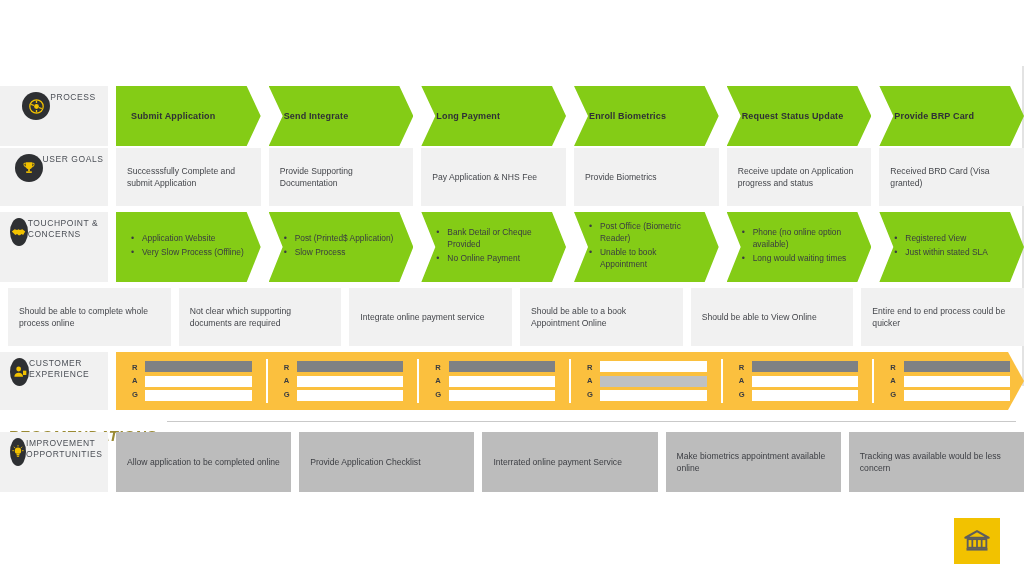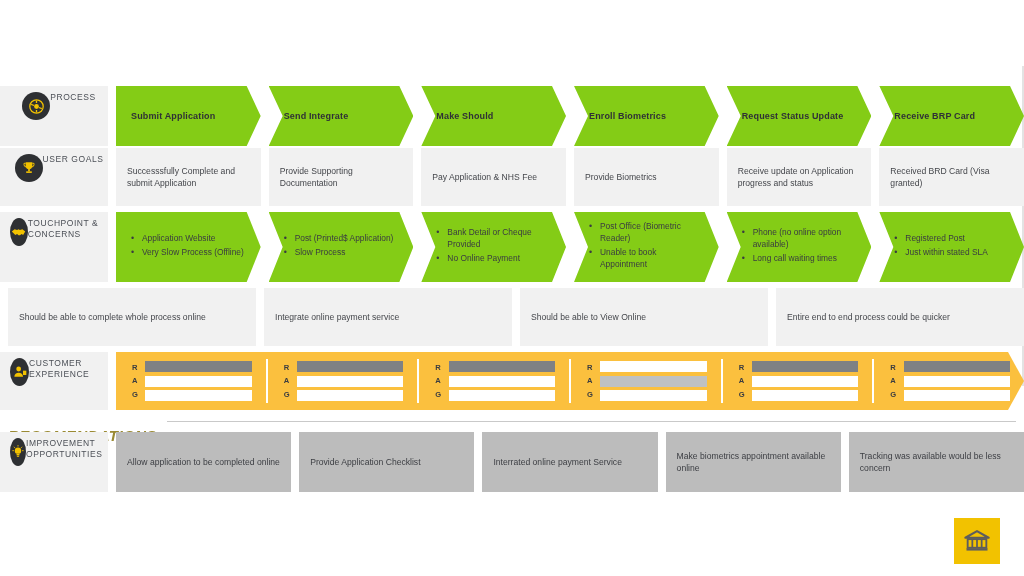--- a/index.html
+++ b/index.html
@@ -186,36 +186,36 @@
             <span class="chev-title">Submit Application</span>
           </div>
         </div>
       <div class="cell">
           <div class="chev">
             <span class="chev-title">Send Integrate</span>
           </div>
         </div>
       <div class="cell">
           <div class="chev">
-            <span class="chev-title">Make Should</span>
+            <span class="chev-title">Long Payment</span>
           </div>
         </div>
       <div class="cell">
           <div class="chev">
             <span class="chev-title">Enroll Biometrics</span>
           </div>
         </div>
       <div class="cell">
           <div class="chev">
             <span class="chev-title">Request Status Update</span>
           </div>
         </div>
       <div class="cell">
           <div class="chev">
-            <span class="chev-title">Receive BRP Card</span>
+            <span class="chev-title">Provide BRP Card</span>
           </div>
         </div>
     </div>
   </div>
 
   <div class="row" id="row-goals">
     <div class="rowhead">
       <div class="badge">
         <svg width="16" height="16" viewBox="0 0 24 24">
           <path d="M7 3.5h10v5a5 5 0 0 1-10 0z" fill="#f2c200"></path>
@@ -287,42 +287,48 @@
             <ul>
         <li>Post Office (Biometric Reader)</li>
         <li>Unable to book Appointment</li>
             </ul>
           </div>
         </div>
       <div class="cell">
           <div class="chev">
             <ul>
         <li>Phone (no online option available)</li>
-        <li>Long call waiting times</li>
-            </ul>
-          </div>
-        </div>
-      <div class="cell">
-          <div class="chev">
-            <ul>
-        <li>Registered Post</li>
+        <li>Long would waiting times</li>
+            </ul>
+          </div>
+        </div>
+      <div class="cell">
+          <div class="chev">
+            <ul>
+        <li>Registered View</li>
         <li>Just within stated SLA</li>
             </ul>
           </div>
         </div>
     </div>
   </div>
 
   <div class="row" id="row-thoughts">
     <div class="cells">
       <div class="cell">
           <div class="card">Should be able to complete whole process online</div>
         </div>
       <div class="cell">
+          <div class="card">Not clear which supporting documents are required</div>
+        </div>
+      <div class="cell">
           <div class="card">Integrate online payment service</div>
+        </div>
+      <div class="cell">
+          <div class="card">Should be able to a book Appointment Online</div>
         </div>
       <div class="cell">
           <div class="card">Should be able to View Online</div>
         </div>
       <div class="cell">
           <div class="card">Entire end to end process could be quicker</div>
         </div>
     </div>
   </div>
 

